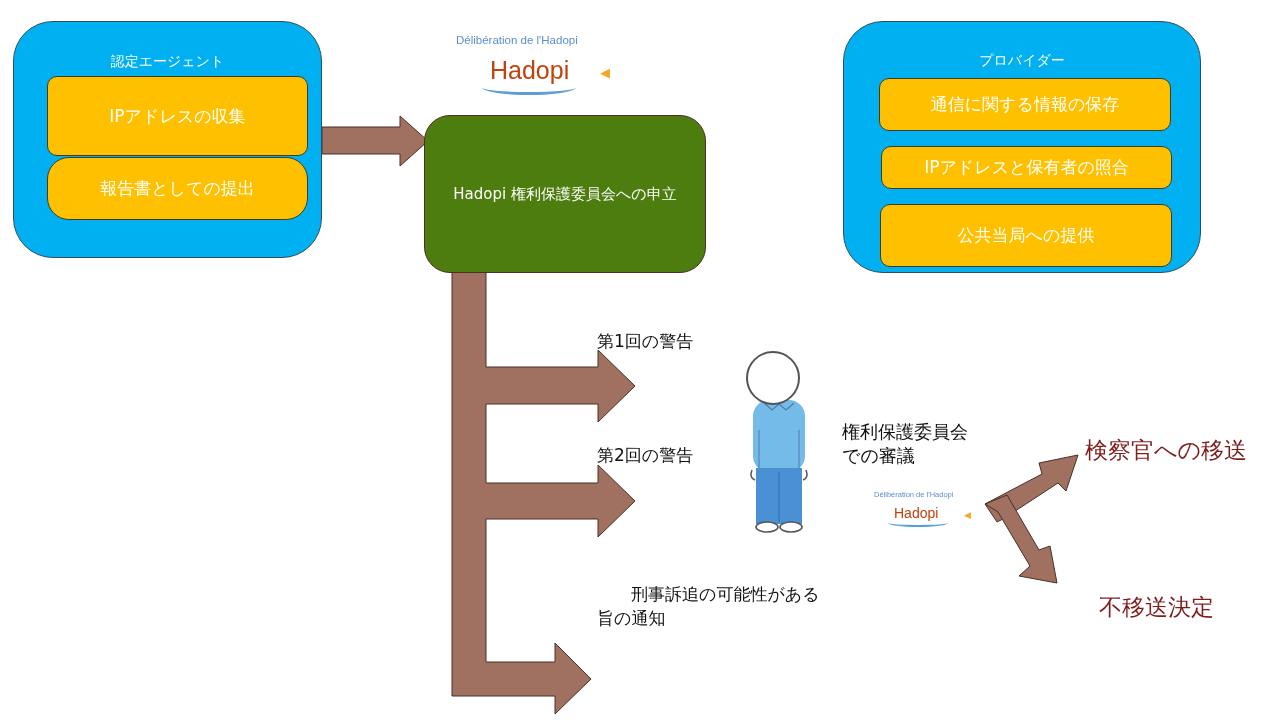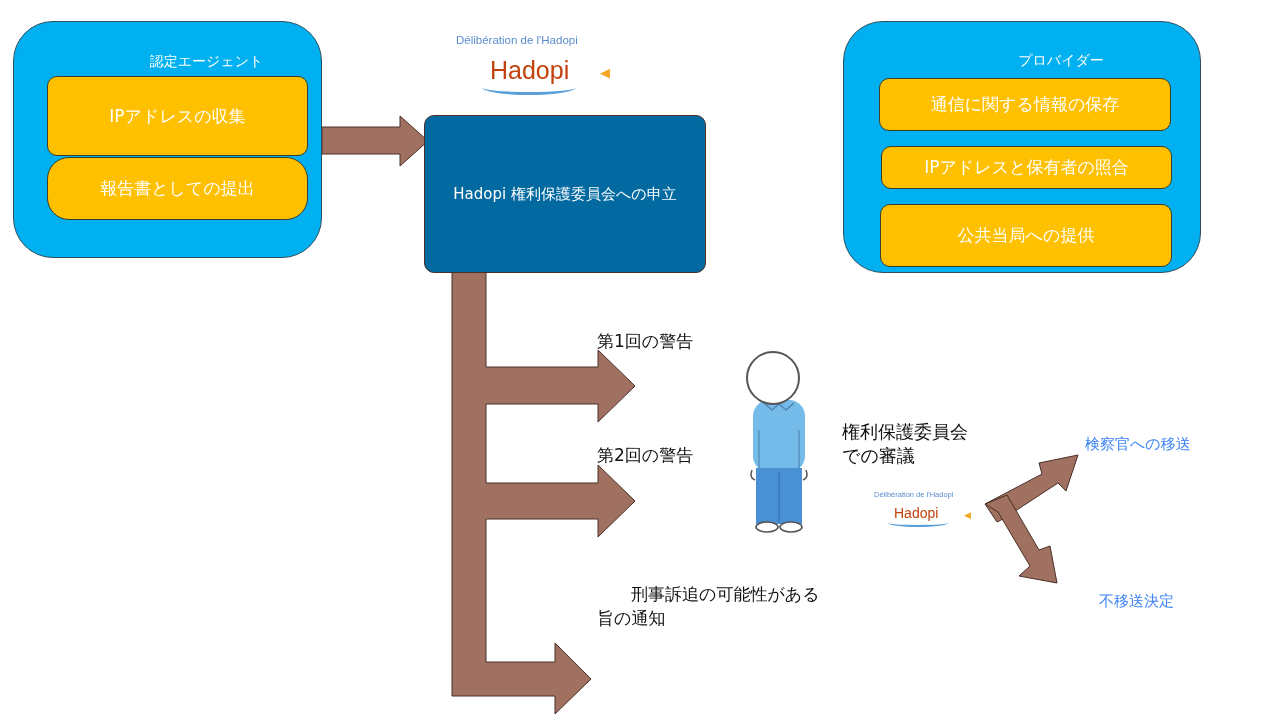--- a/index.html
+++ b/index.html
@@ -1,26 +1,26 @@
 <!DOCTYPE html>
 <html><head>
 <meta charset="utf-8">
 <style>
   html, body { margin:0; padding:0; }
   body { width:1280px; height:720px; position:relative; background:#ffffff; overflow:hidden;
          font-family:"DejaVu Sans", "Liberation Sans", sans-serif; }
   .abs { position:absolute; }
-  .group { background:#00b0f0; border:1.5px solid #2f4f5f; border-radius:40px; box-sizing:border-box;padding-left:39px; }
+  .group { background:#00b0f0; border:1.5px solid #2f4f5f; border-radius:40px; box-sizing:border-box; }
   .group-title { color:#ffffff; font-size:14px; text-align:center; width:100%; }
   .task { background:#ffc000; border:1.5px solid #3d3d2a; border-radius:10px; box-sizing:border-box;
           color:#ffffff; font-size:17px; display:flex; align-items:center; justify-content:center; }
-  .central { background:#0369a1; border:1.5px solid #4a3028; border-radius:10px; box-sizing:border-box;
+  .central { background:#4d7c0f; border:1.5px solid #4a3028; border-radius:26px; box-sizing:border-box;
              color:#ffffff; font-size:15px; display:flex; align-items:center; justify-content:center; }
   .label { color:#111; font-size:17px; line-height:24px; white-space:nowrap; }
-  .label-lg { color:#3b82f6; font-size:15px; white-space:nowrap;font-family:Liberation Serif, serif; }
+  .label-lg { color:#7f1d1d; font-size:23px; white-space:nowrap;font-family:Liberation Serif, serif; }
   .logo-caption { color:#5a8ecf; font-family:"Liberation Sans", sans-serif; white-space:nowrap; }
   .logo-word { color:#c2410c; font-family:"Liberation Sans", sans-serif; }
   svg.overlay { position:absolute; left:0; top:0; }
 </style>
 </head>
 <body>
 
 <svg class="overlay" width="1280" height="720" viewBox="0 0 1280 720">
 
   <polygon points="322,127 400,127 400,116 428,141 400,166 400,154 322,154" fill="#a07060" stroke="#4a3028" stroke-width="1"></polygon>

